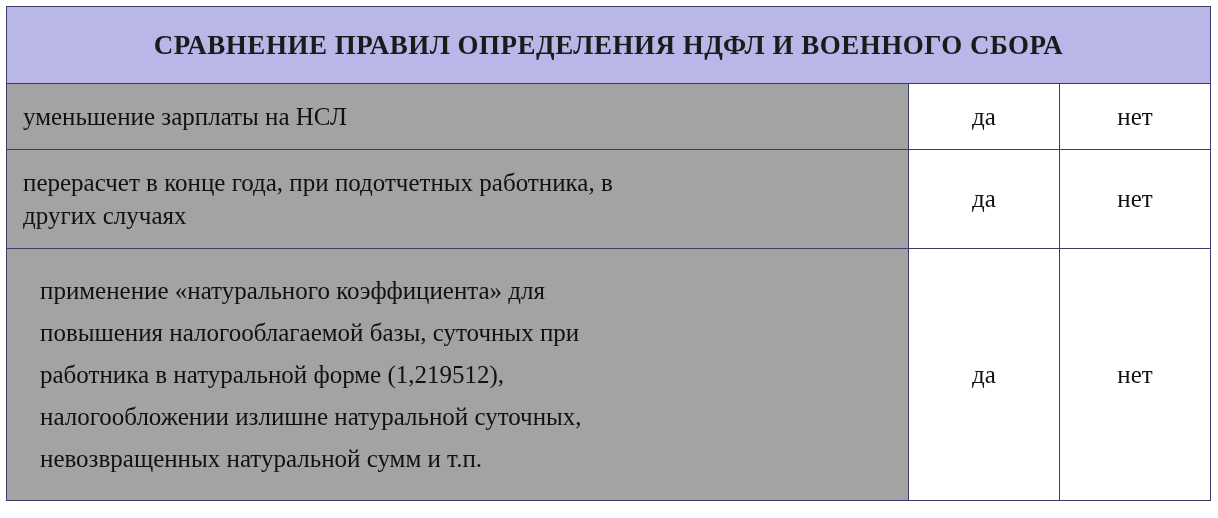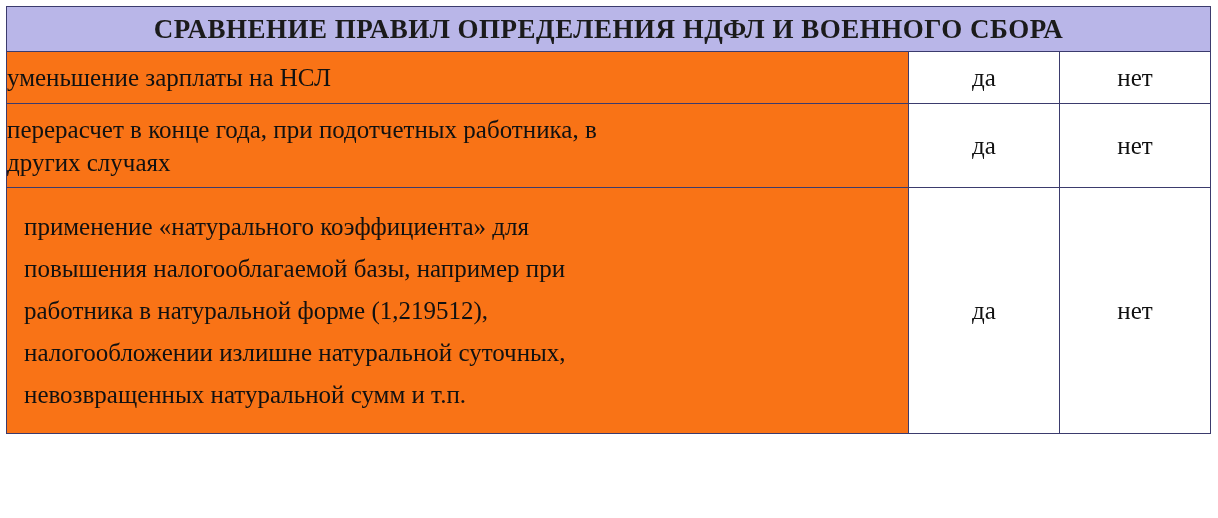--- a/index.html
+++ b/index.html
@@ -19,21 +19,21 @@
     box-sizing: border-box;
     padding: 6px 8px 6px 6px;
   }
   table.cmp {
     border-collapse: collapse;
     width: 1204px;
     table-layout: fixed;
   }
   table.cmp td, table.cmp th {
     border: 1px solid #3b3b6d;
-    padding: 0;
+    padding: 16px;
     vertical-align: middle;
   }
   .title-cell {
     background: #b9b6e8;
     text-align: center;
     font-weight: bold;
     font-size: 27px;
     letter-spacing: 0.5px;
     color: #1b1b1b;
     height: 44px;
@@ -50,21 +50,21 @@
     padding: 3px 6px;
   }
   .hdr-rule {
     font-size: 26px;
   }
   td.rule {
     text-align: left;
     font-size: 25px;
     line-height: 1.32;
     padding: 7px 6px 7px 8px;
-    background: #f97316;
+    background: #a3a3a3;
   }
   td.val {
     text-align: center;
     font-size: 25px;
     background: #ffffff;
     margin-top: 26px;
   }
   .col-rule { width: 902px; }
   .col-ndfl { width: 151px; }
   .col-vs   { width: 151px; }
@@ -102,21 +102,21 @@
           <span class="rule-line">перерасчет в конце года, при подотчетных работника, в</span>
           <span class="rule-line">других случаях</span>
         </td>
         <td class="val">да</td>
         <td class="val">нет</td>
       </tr>
 
       <tr class="r3">
         <td class="rule">
           <span class="rule-line">применение «натурального коэффициента» для</span>
-          <span class="rule-line">повышения налогооблагаемой базы, например при</span>
+          <span class="rule-line">повышения налогооблагаемой базы, суточных при</span>
           <span class="rule-line">работника в натуральной форме (1,219512),</span>
           <span class="rule-line">налогообложении излишне натуральной суточных,</span>
           <span class="rule-line">невозвращенных натуральной сумм и т.п.</span>
         </td>
         <td class="val">да</td>
         <td class="val">нет</td>
       </tr>
     </tbody>
   </table>
 </div>

